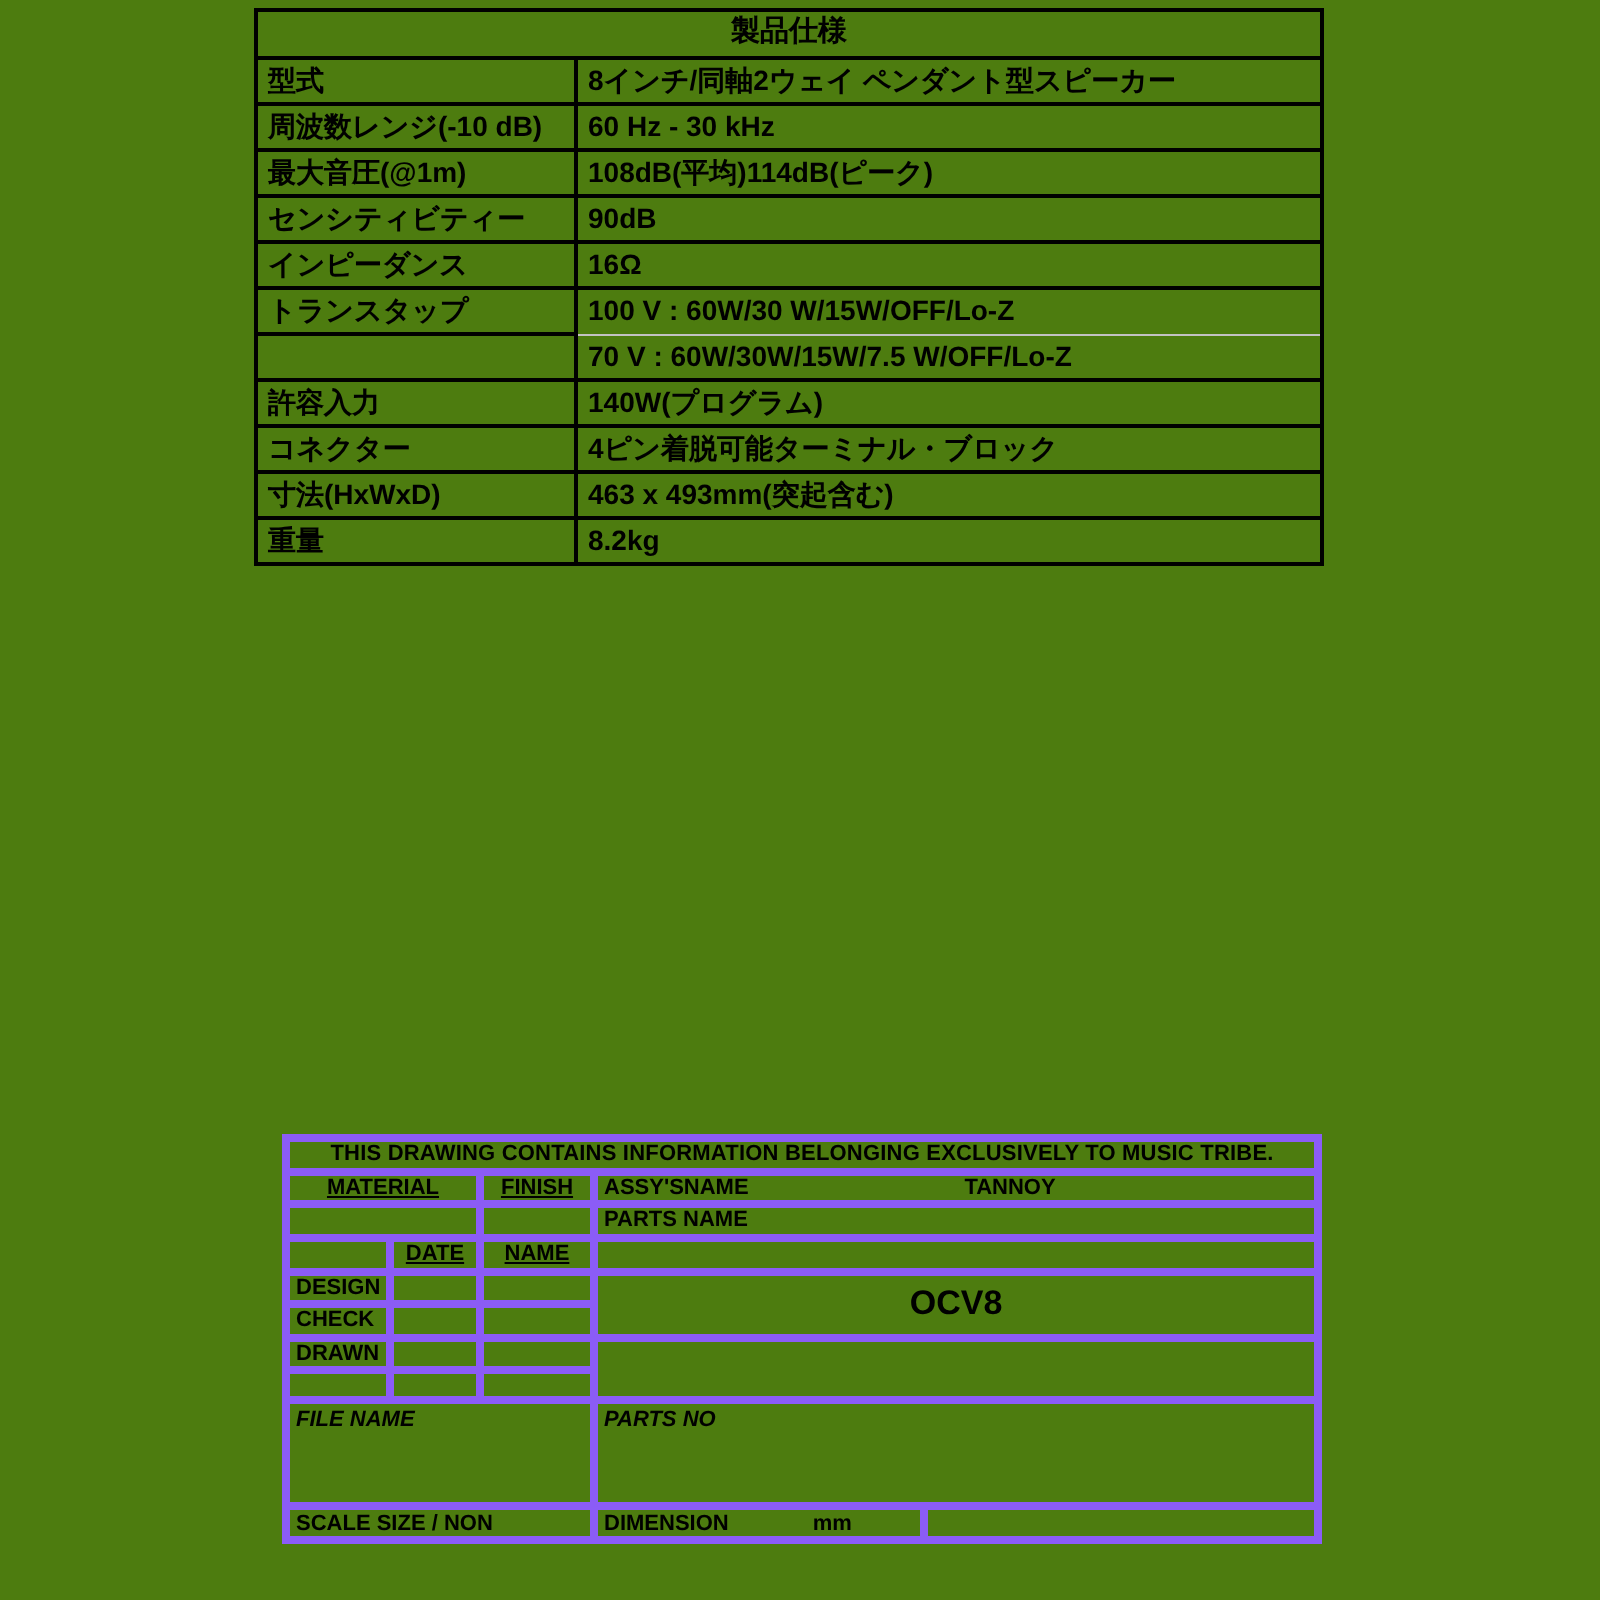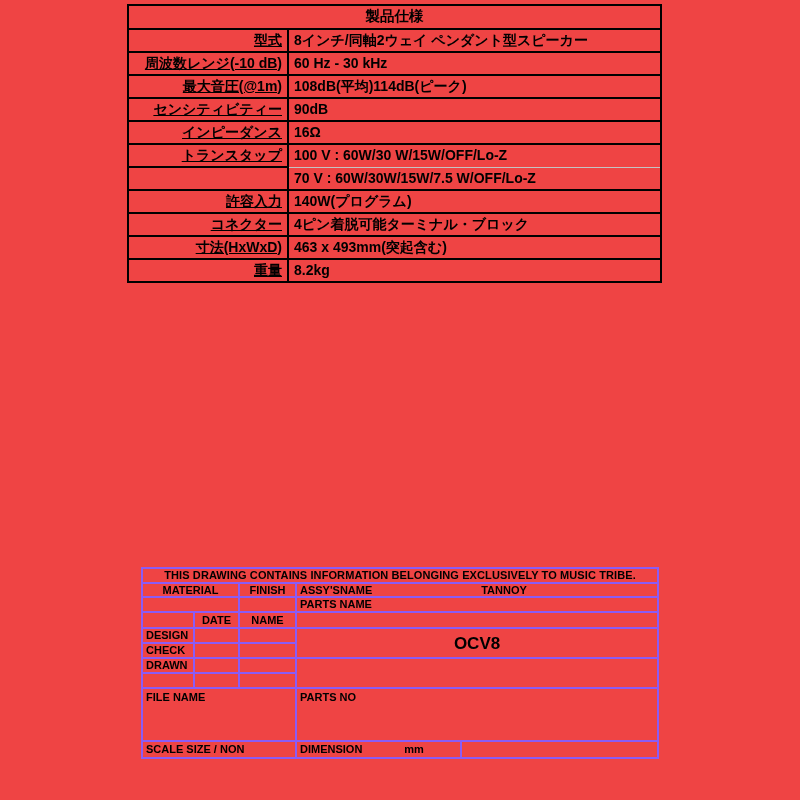--- a/index.html
+++ b/index.html
@@ -4,68 +4,68 @@
 <style>
   * { box-sizing: border-box; }
   html, body {
     margin: 0; padding: 0;
     width: 800px; height: 800px;
     background: #ffffff;
     font-family: "Liberation Sans", "DejaVu Sans", sans-serif;
     font-weight: bold;
     color: #000000;
   }
-  .page { position: relative; width: 800px; height: 800px; background:#ef4444; overflow: hidden; }
+  .page { position: relative; width: 800px; height: 800px; background:#4d7c0f; overflow: hidden; }
 
   
   table.spec {
     position: absolute; left: 127px; top: 4px;
     width: 533px;
     border-collapse: collapse; table-layout: fixed;
   }
   table.spec td {
     border: 2px solid #000;
     font-size: 14px;
     height: 23px;
     padding: 0 5px;
     white-space: nowrap;
     overflow: hidden;
     line-height: 1.1;
   }
   table.spec td.spec-title-cell { text-align: center; height: 24px; font-size: 14.5px; }
-  table.spec td.lbl { text-align: right; text-decoration: underline; }
+  table.spec td.lbl { text-align: left; }
   table.spec td.val { text-align: left; }
   tr.tap-row-1 td.val { border-bottom: 1px solid #c3c3c3; }
   tr.tap-row-2 td.val { border-top: 1px solid #c3c3c3; }
 
   
   table.tblock {
     position: absolute; left: 141px; top: 567px;
     width: 516px;
     border-collapse: collapse; table-layout: fixed;
   }
   table.tblock td {
-    border: 2px solid #8b5cf6;
+    border: 4px solid #8b5cf6;
     font-size: 11px;
     padding: 0 3px;
     white-space: nowrap;
     overflow: hidden;
     vertical-align: middle;
     line-height: 1.15;
   }
-  table.tblock td.c { text-align: center; }
+  table.tblock td.c { text-align: center; text-decoration: underline; }
   table.tblock td.disclaimer { text-align: center; height: 14px; font-size: 11px; letter-spacing: 0.1px; }
   table.tblock td.assy { position: relative; }
   table.tblock td.assy .brand {
     position: absolute; left: 0; right: 0; top: 0; bottom: 0;
     display: flex; align-items: center; justify-content: center;
     padding-left: 54px;
   }
   table.tblock td.model-cell { text-align: center; font-size: 17px; }
-  table.tblock td.top-align { vertical-align: top; padding-top: 2px; }
+  table.tblock td.top-align { vertical-align: top; padding-top: 2px; font-style: italic; }
   table.tblock td.dim-cell span.unit { display: inline-block; margin-left: 42px; }
 
   .r-small  { height: 14px; }
   .r-med    { height: 15px; }
   .r-date   { height: 16px; }
   .r-file   { height: 53px; }
   .r-scale  { height: 17px; }
 </style>
 </head>
 <body>

